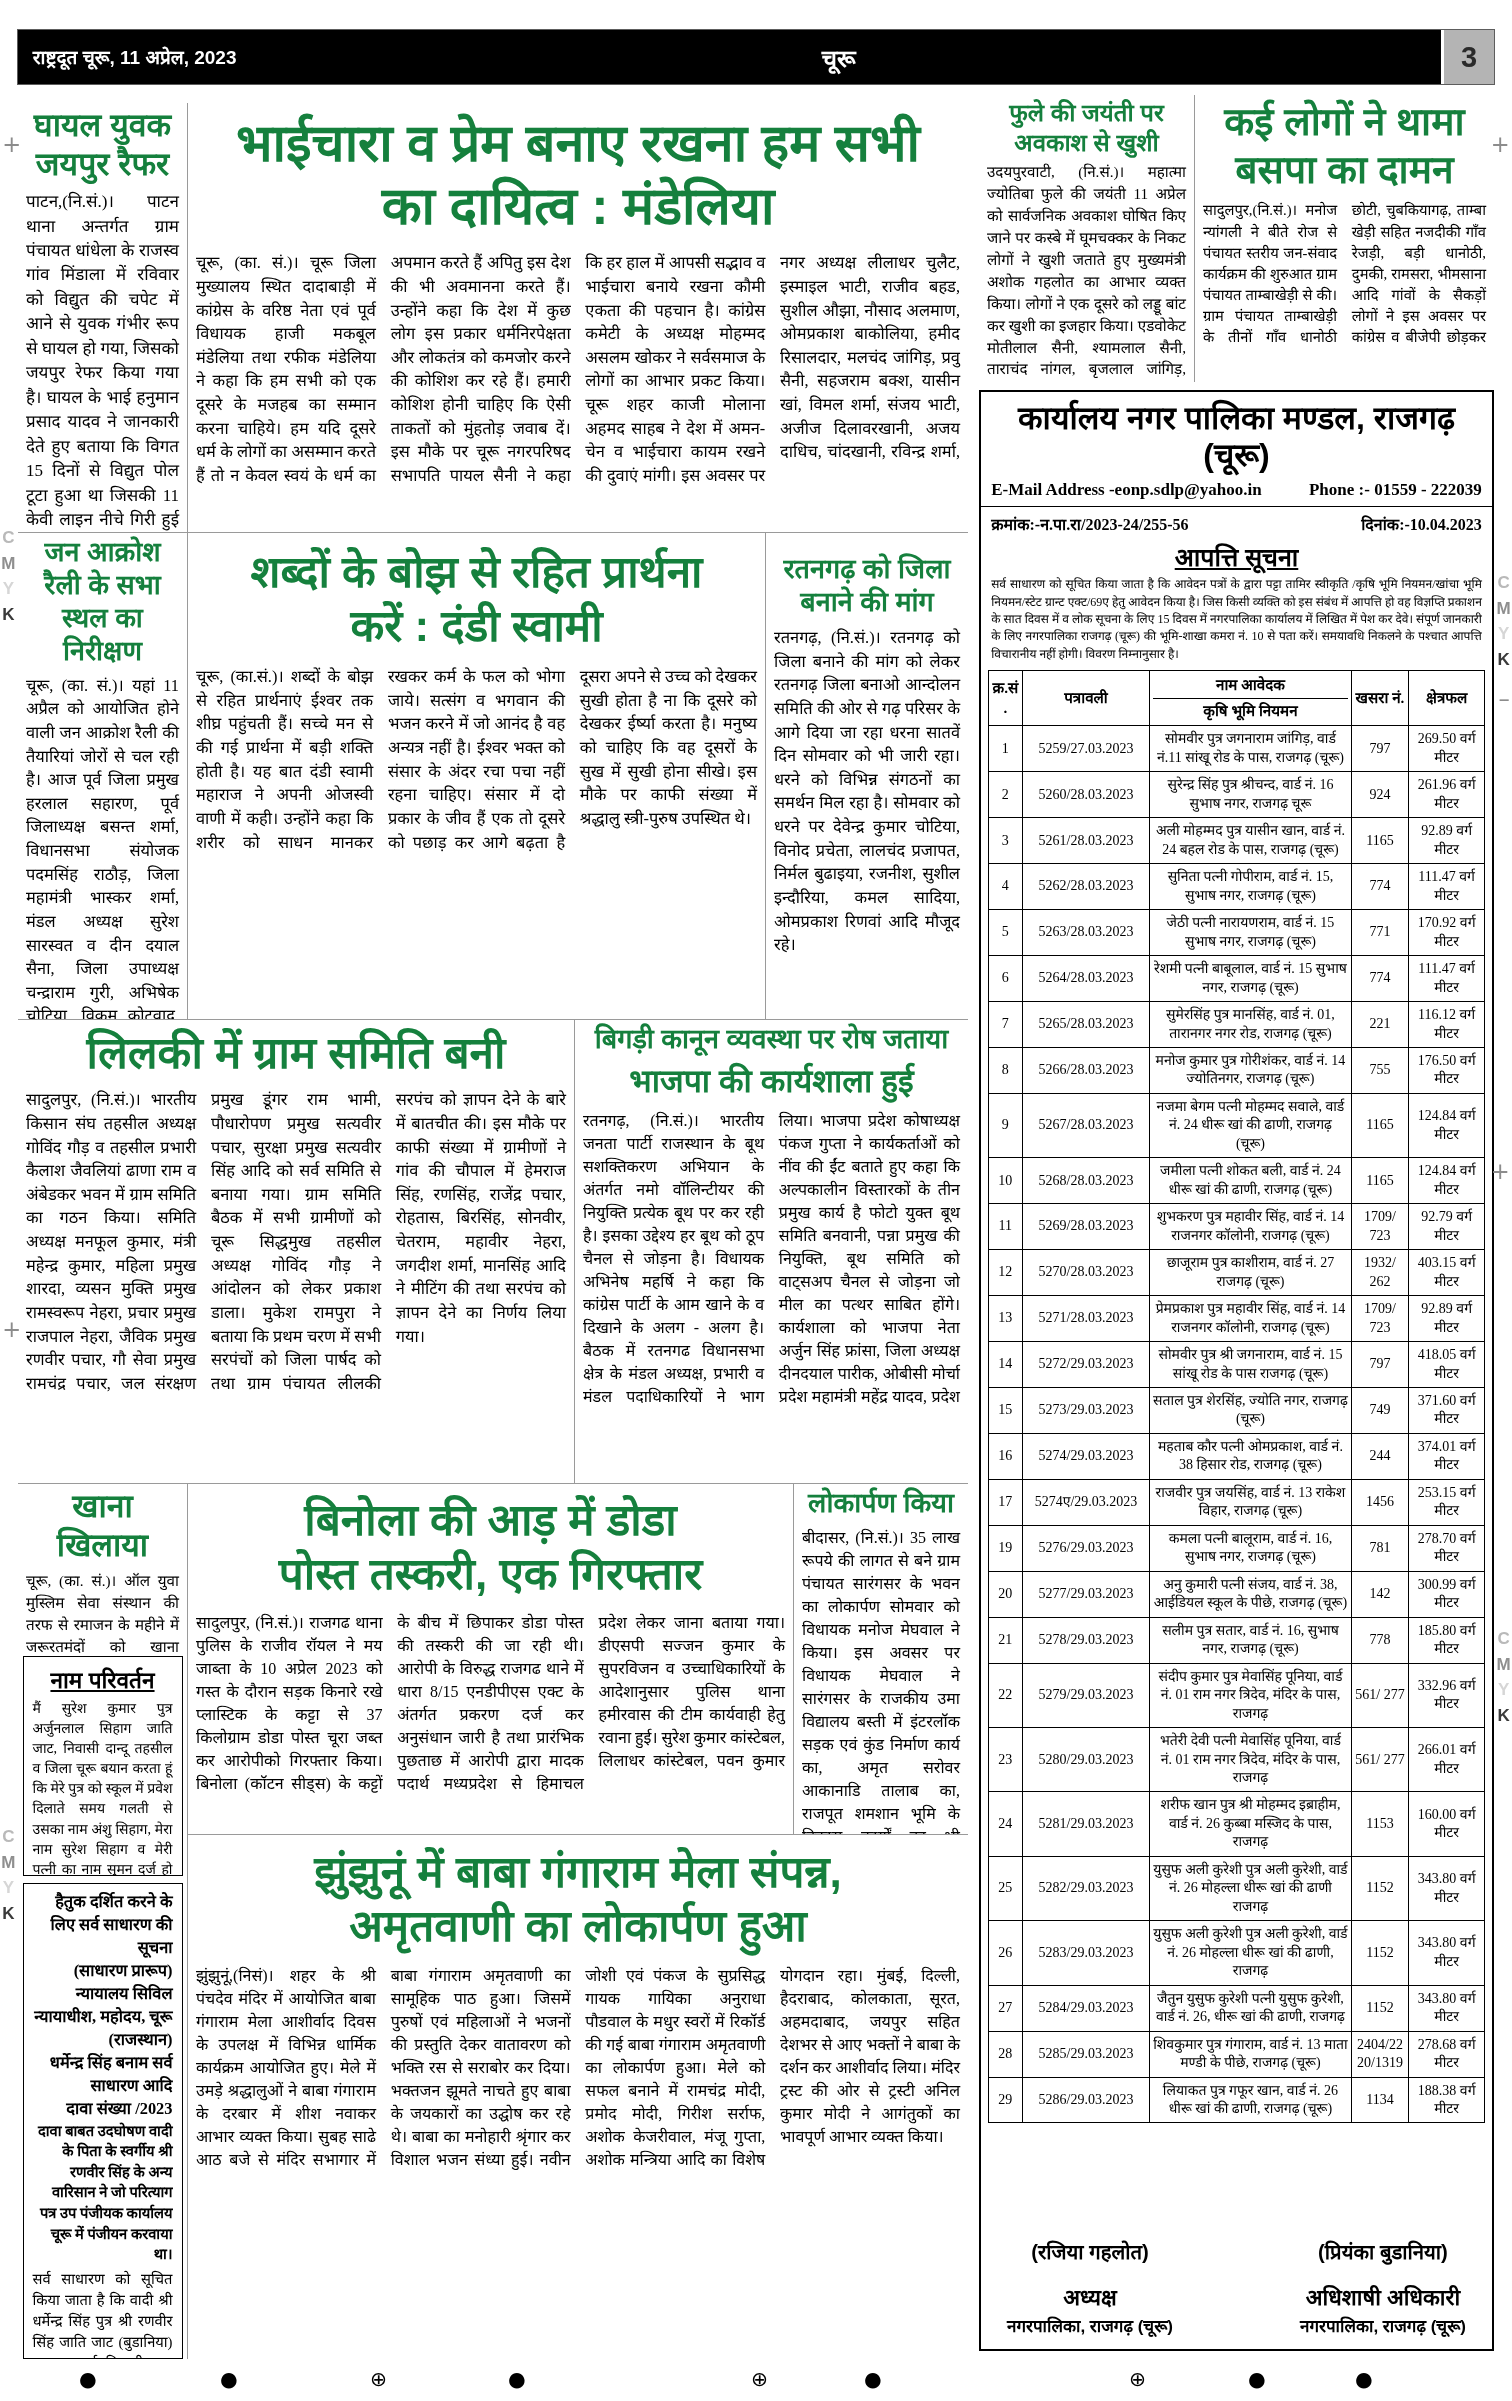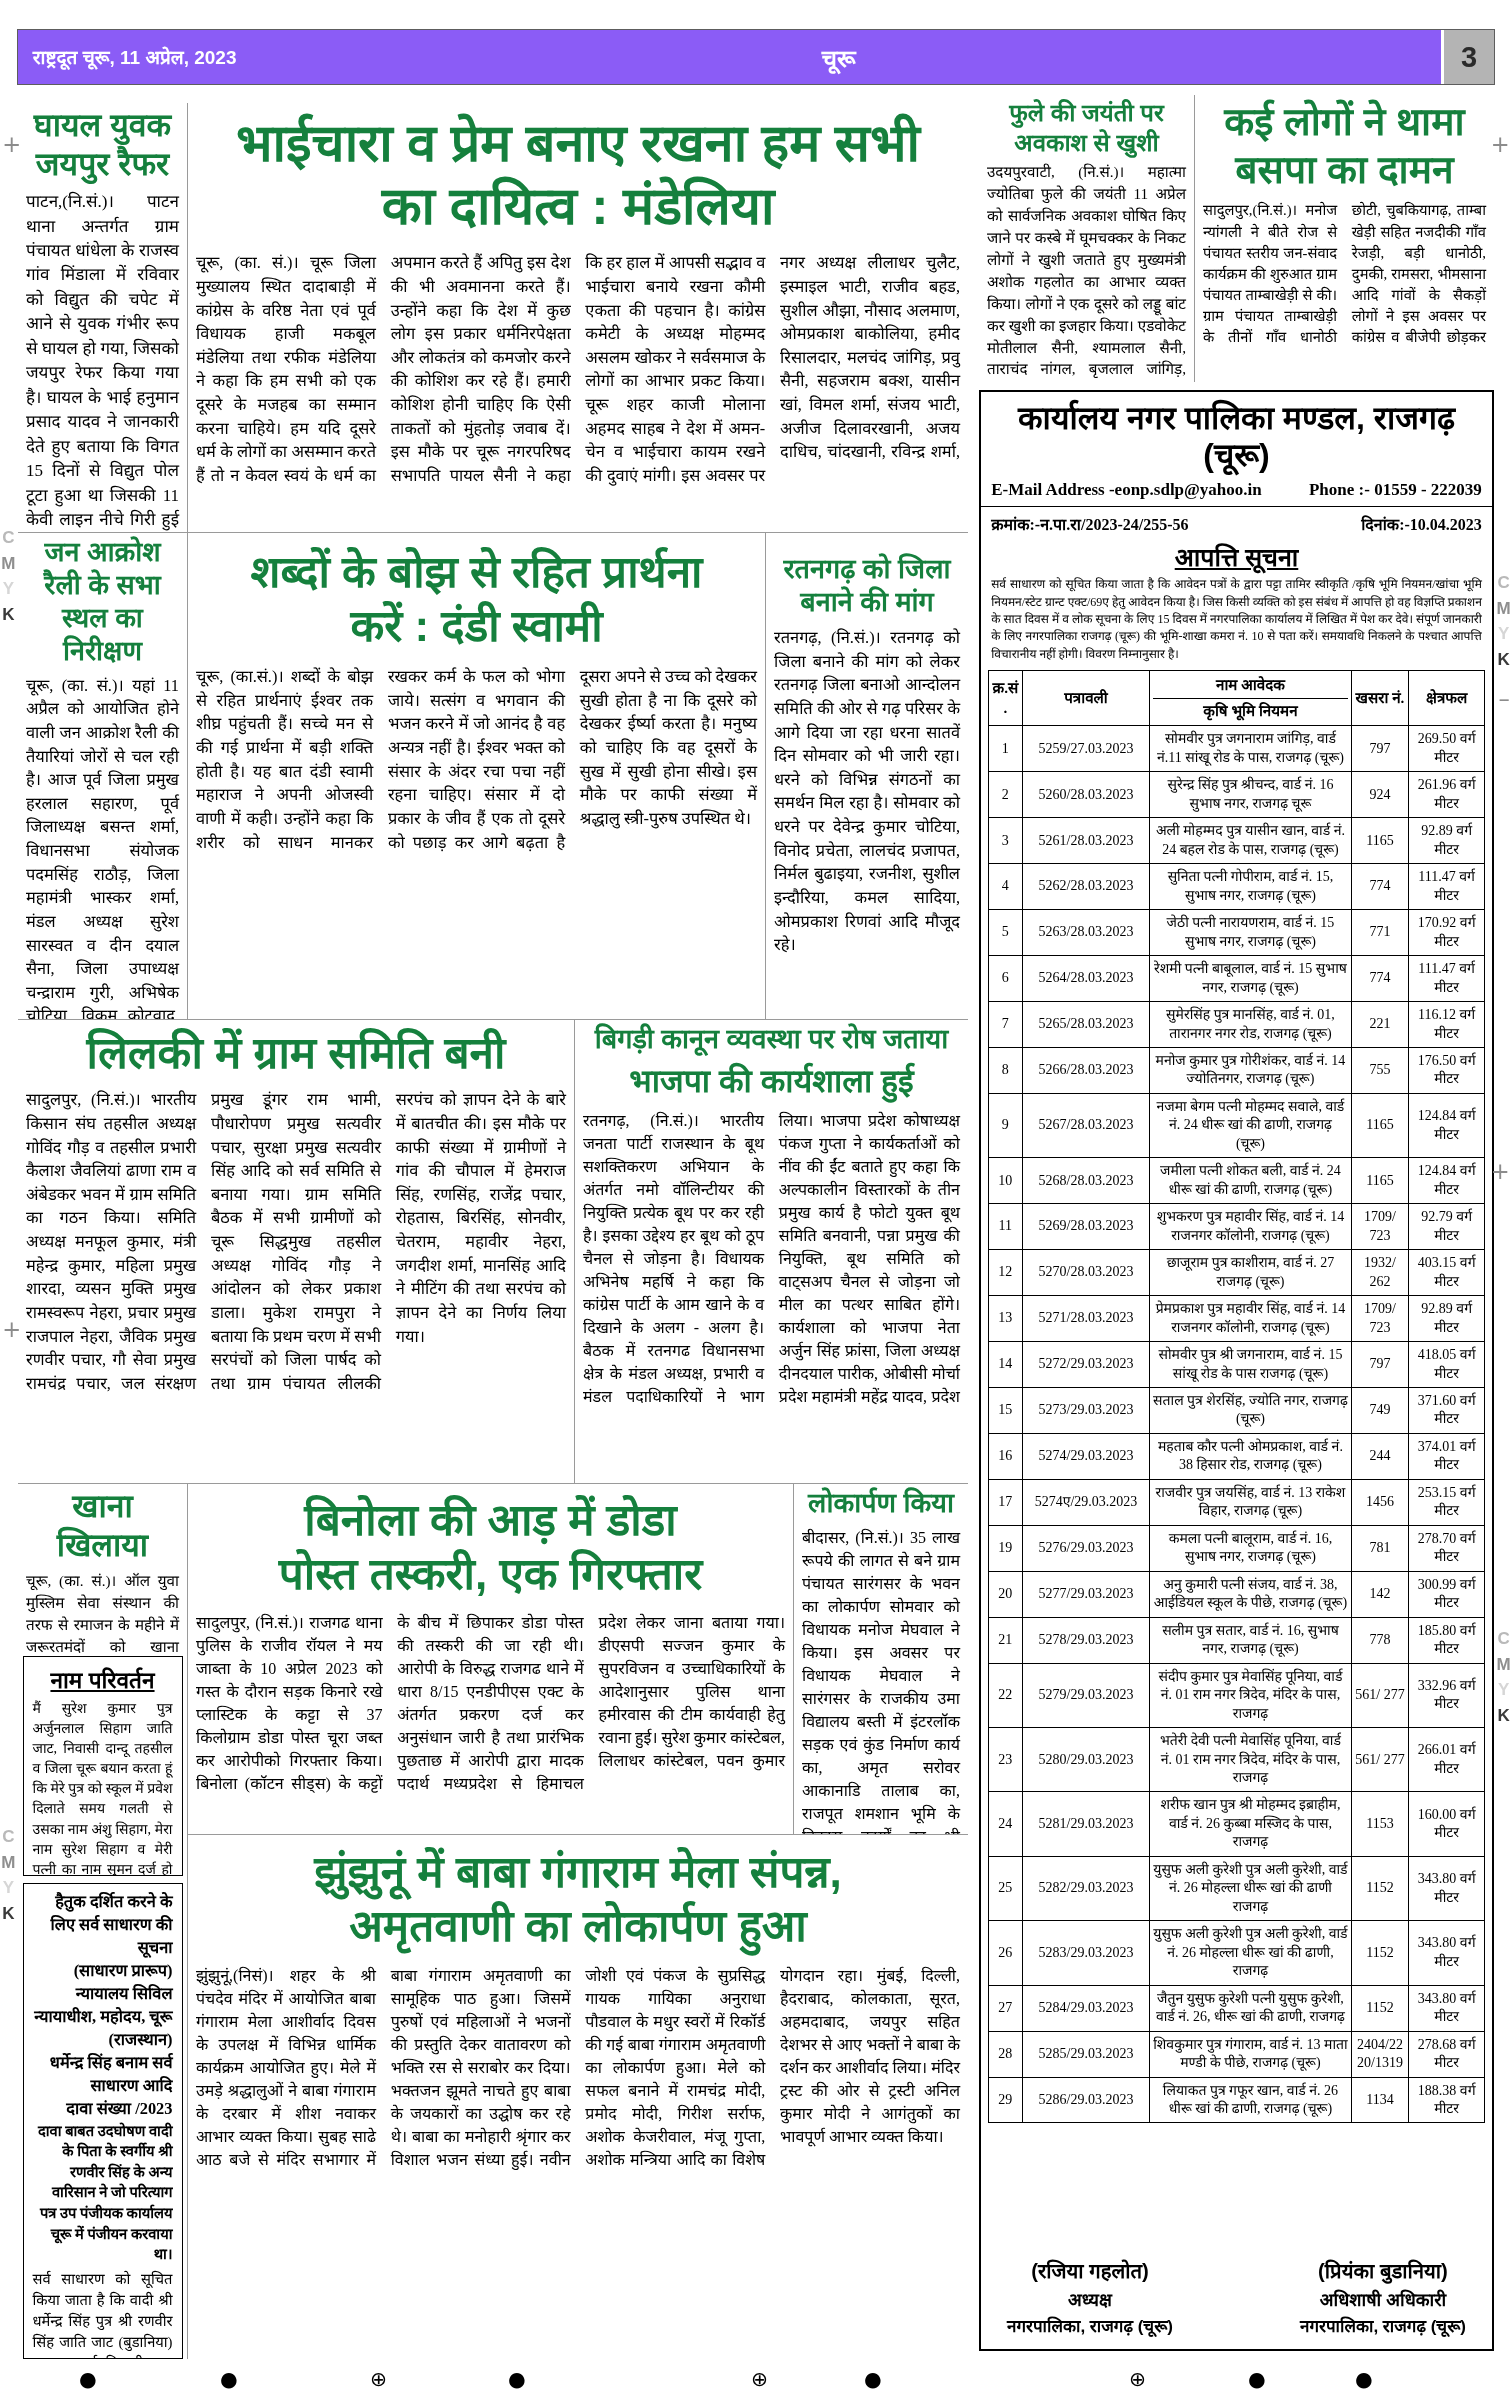--- a/index.html
+++ b/index.html
@@ -1,19 +1,19 @@
 <!DOCTYPE html>
 <html style="font-size:9px"><head>
 <meta charset="utf-8">
 <style>
   html,body{margin:0;padding:0;background:#d9d9d9;}
   .page{position:relative;width:1512px;height:2401px;background:#ffffff;color:#000;
         font-family:"Liberation Serif", serif;overflow:hidden;}
   
-  .masthead{position:absolute;left:17px;top:29px;right:17px;height:54px;background:#8b5cf6;
+  .masthead{position:absolute;left:17px;top:29px;right:17px;height:54px;background:#000000;
             color:#fff;display:flex;align-items:center;font-family:"Liberation Sans", sans-serif;
             border:1.1px solid #5d5d5d;}
   .masthead .m-left{font-size:19px;font-weight:700;padding-left:14.7px;white-space:nowrap;}
   .masthead .m-center{flex:1;text-align:center;font-size:24px;font-weight:700;}
   .masthead .m-page{width:50px;align-self:stretch;background:#b4b4b4;color:#2a2a2a;display:flex;
                     align-items:center;justify-content:center;font-size:29px;font-weight:700;
                     border-left:3.4px solid #ffffff;}
   
   .left-zone{position:absolute;left:18px;top:103px;width:950px;height:2256px;display:flex;flex-direction:column;}
   .right-zone{position:absolute;left:979px;top:95px;width:515px;height:2256px;display:flex;flex-direction:column;}
@@ -50,21 +50,21 @@
   .notice-intro{font-size:12px;line-height:1.44;text-align:justify;padding:0 10.2px 6.8px;}
   .tbl-wrap{flex:1;overflow:hidden;padding:0 6.8px;}
   table.notice-table{width:100%;border-collapse:collapse;table-layout:fixed;}
   .notice-table th,.notice-table td{border:1.1px solid #000;text-align:center;vertical-align:middle;
       font-size:14px;line-height:1.32;padding:4px 2.8px;word-wrap:break-word;}
   .notice-table th{font-weight:700;font-size:15.2px;}
   .col-sr{width:6%;} .col-file{width:26%;} .col-name{width:42%;} .col-khasra{width:11%;} .col-area{width:15%;}
   .name-sub{border-top:1.1px solid #000;margin-top:3.4px;padding-top:2.3px;display:block;}
   .signatures{display:flex;justify-content:space-between;padding:10.2px 26px 12.4px;font-family:"Liberation Sans", sans-serif;}
   .sig{text-align:center;font-weight:700;}
-  .sig .s1{font-size:20.3px;} .sig .s2{font-size:18px;margin-top:3px;} .sig .s3{font-size:17px;margin-top:2.3px;}
+  .sig .s1{font-size:20.3px;} .sig .s2{font-size:22px;margin-top:16px;} .sig .s3{font-size:17px;margin-top:2.3px;}
   
   .cmyk{position:absolute;font-family:"Liberation Sans", sans-serif;font-size:17px;font-weight:700;
         line-height:1.5;text-align:center;width:14.7px;}
   .cmyk div:nth-child(1){color:#b9b9b9;} .cmyk div:nth-child(2){color:#8f8f8f;}
   .cmyk div:nth-child(3){color:#d6d6d6;} .cmyk div:nth-child(4){color:#3a3a3a;}
   .crop{position:absolute;color:#8c8c8c;font-size:22.6px;font-family:"DejaVu Sans", sans-serif;}
   .footmark{position:absolute;bottom:10.2px;font-size:20.3px;color:#000;font-family:"DejaVu Sans", sans-serif;}
 </style>
 </head>
 <body>

